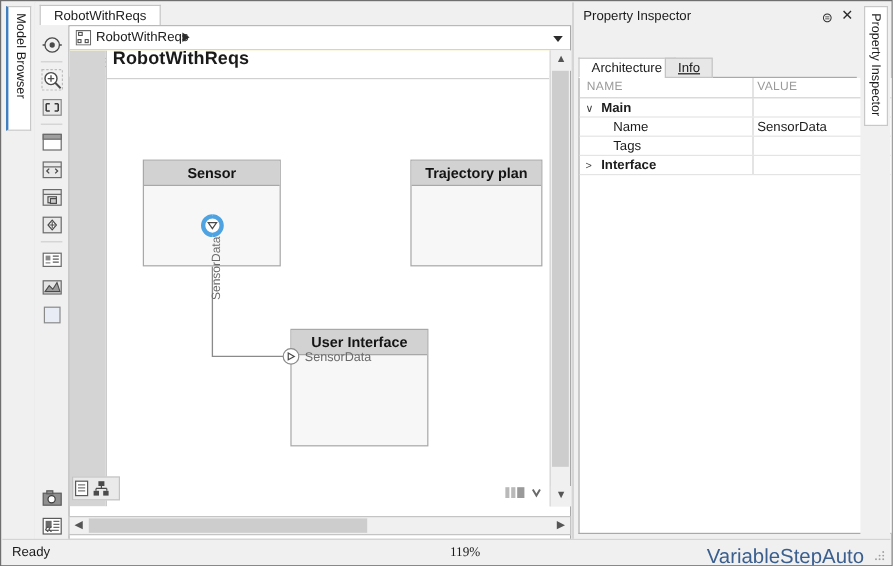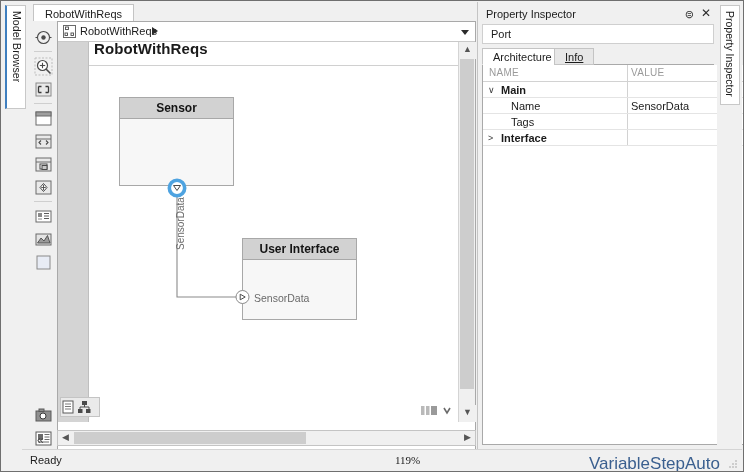--- a/index.html
+++ b/index.html
@@ -215,20 +215,21 @@
     width: 369px; height: 1px;
     background: #d0d0d0;
   }
 
   
   .block {
     position: absolute;
     background: #f7f7f7;
     border: 1px solid #a8a8a8;
     box-sizing: border-box;
+    margin-top: 36px;
   }
   .block-hdr {
     height: 21px;
     background: #d2d2d2;
     border-bottom: 1px solid #a8a8a8;
     box-sizing: border-box;
     text-align: center;
     font-size: 12px;
     font-weight: bold;
     color: #141414;
@@ -493,21 +494,20 @@
   }
 
   
   .statusbar {
     position: absolute;
     left: 1px; bottom: 1px;
     right: 1px; height: 21px;
     background: #f0f0f0;
     border-top: 1px solid #d4d4d4;
     box-sizing: border-box;
-    margin-left: 20px;
   }
   .sb-ready {
     position: absolute;
     left: 8px; top: 4px;
     font-size: 11px;
     color: #1b1b1b;
   }
   .sb-zoom {
     position: absolute;
     left: 373px; top: 4px;
@@ -694,22 +694,25 @@
 
           <svg style="position:absolute;left:78px;top:136px;width:20px;height:20px;">
             <path d="M10 2 a8 8 0 0 0 0 16" fill="none" stroke="#4ea3e0" stroke-width="3"></path>
             <path d="M10 2 a8 8 0 0 1 0 16" fill="none" stroke="#4ea3e0" stroke-width="3"></path>
             <circle cx="10" cy="10" r="7" fill="#ffffff" stroke="#4ea3e0" stroke-width="2.2"></circle>
             <path d="M6.5 7.5 L13.5 7.5 L10 12.5 Z" fill="none" stroke="#4a4a4a" stroke-width="1"></path>
           </svg>
 
           <div class="edge-label" style="left:86px;top:208px;">SensorData</div>
 
-
-          <div class="block" style="left:153px;top:196px;width:115px;height:82px;">
+          <div class="block" style="left:253px;top:55px;width:110px;height:89px;">
+            <div class="block-hdr">Trajectory plan</div>
+          </div>
+
+          <div class="block" style="left:153px;top:196px;width:115px;height:98px;">
             <div class="block-hdr">User Interface</div>
           </div>
 
           <svg style="position:absolute;left:146px;top:248px;width:15px;height:15px;">
             <circle cx="7.5" cy="7" r="6.5" fill="#ffffff" stroke="#8a8a8a" stroke-width="1"></circle>
             <path d="M5.2 4.2 L10.2 7 L5.2 9.8 Z" fill="none" stroke="#4a4a4a" stroke-width="1"></path>
           </svg>
           <div class="port-label" style="left:165px;top:250px;">SensorData</div>
 
           <div class="zoom-widget">
@@ -747,21 +750,20 @@
       <div class="thumb"></div>
       <div class="hs-arrow" style="right:0">▶</div>
     </div>
   </div>
 
   <div class="pi">
     <div class="pi-title">Property Inspector</div>
     <div class="pi-undock">⊜</div>
     <div class="pi-close">✕</div>
 
-    <div class="pi-subject">Port</div>
 
     <div class="pi-tabs">
       <div class="pi-tab active" style="left:0;">Architecture</div>
       <div class="pi-tab inactive" style="left:72px;">Info</div>
     </div>
 
     <div class="pi-grid">
       <div class="grid-head">
         <div class="vcol"></div>
         <div class="h-name">NAME</div>

